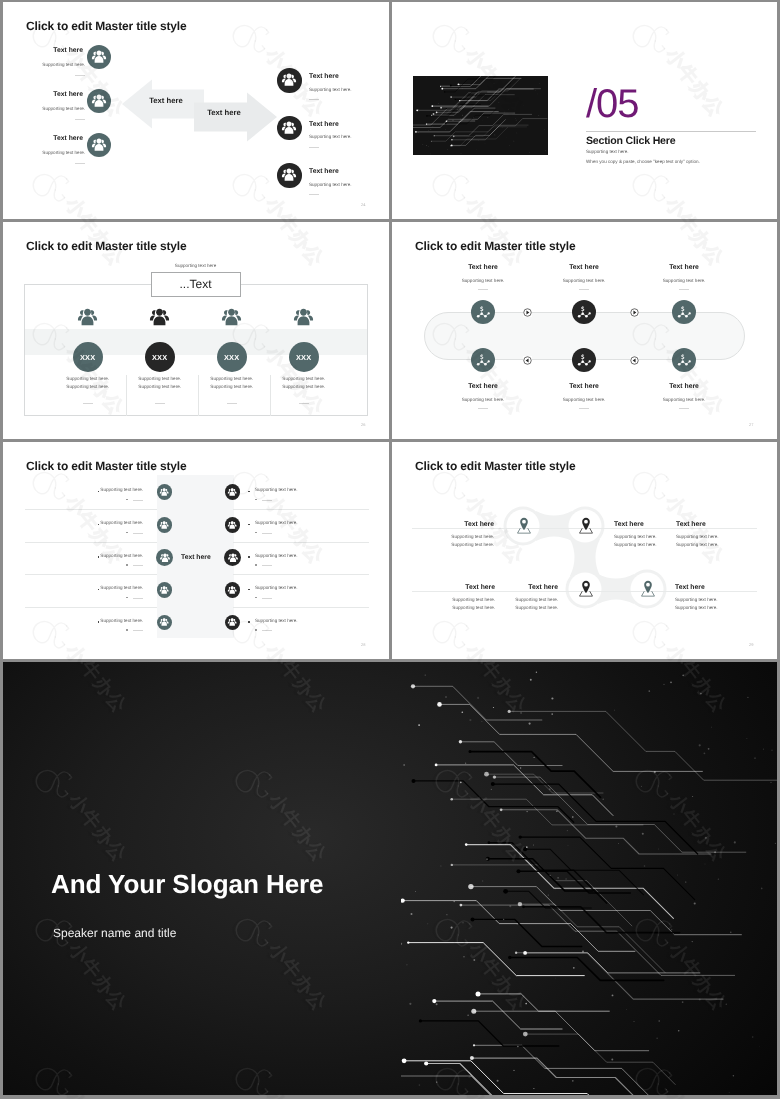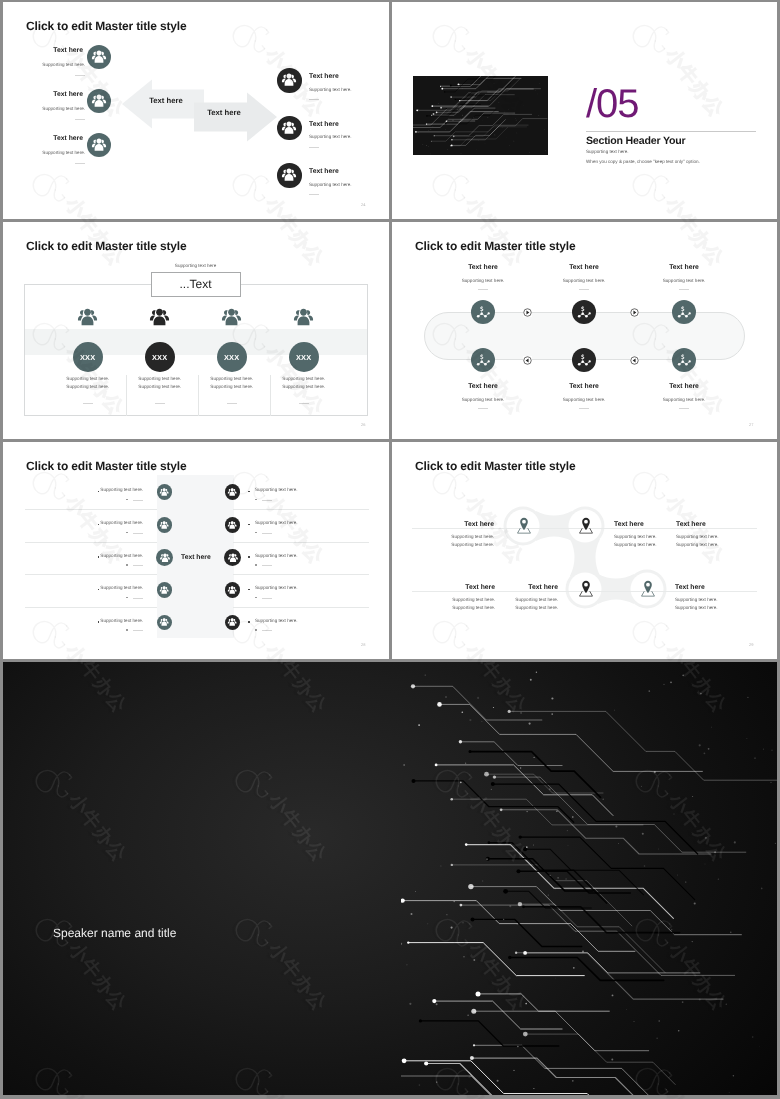--- a/index.html
+++ b/index.html
@@ -669,21 +669,21 @@
           <circle cx="100.9" cy="65.1" r="0.32" fill="#fff" opacity="0.30"></circle>
           <circle cx="63.8" cy="1.8" r="0.13" fill="#fff" opacity="0.25"></circle>
           <circle cx="40.0" cy="44.0" r="0.26" fill="#fff" opacity="0.57"></circle>
           <circle cx="122.0" cy="76.8" r="0.17" fill="#fff" opacity="0.22"></circle>
           <circle cx="51.1" cy="59.9" r="0.16" fill="#fff" opacity="0.35"></circle>
           <circle cx="25.9" cy="35.9" r="0.29" fill="#fff" opacity="0.20"></circle>
         </svg>
       </div>
     <div style="position:absolute;left:194px;top:82px;font-size:40px;font-weight:normal;color:#701a75;letter-spacing:-1px;line-height:40px;font-family:'Liberation Sans',sans-serif">/05</div>
     <div style="position:absolute;left:194px;top:128.5px;width:170px;height:0.8px;background:#c9c9c9"></div>
-    <div style="position:absolute;left:194px;top:133px;font-size:10.6px;font-weight:bold;color:#1a1a1a;letter-spacing:-0.2px">Section Header Your</div>
+    <div style="position:absolute;left:194px;top:133px;font-size:10.6px;font-weight:bold;color:#1a1a1a;letter-spacing:-0.2px">Section Click Here</div>
     <div class="st" style="position:absolute;left:194px;top:147px">Supporting text here.</div>
     <div class="st" style="position:absolute;left:194px;top:157px">When you copy &amp; paste, choose "keep text only" option.</div>
   </div>
   <div class="slide" id="sl3" style="left:3px;top:222px;width:386px;height:217px">
     <div class="s-title" style="left:23px;top:17px">Click to edit Master title style</div>
     <div style="position:absolute;left:21px;top:62px;width:344px;height:132px;border:0.8px solid #d8dadb;box-sizing:border-box"></div>
     <div style="position:absolute;left:22px;top:107px;width:342px;height:26px;background:#f2f4f4"></div>
     <div id="s3-cols">
         <div style="position:absolute;left:70.7px;top:81px;width:28px;height:28px;display:flex;align-items:center;justify-content:center">
           <svg width="27" height="27" viewBox="0 0 32 32">
@@ -1541,15 +1541,16 @@
           <circle cx="351.7" cy="375.0" r="0.82" fill="#fff" opacity="0.15"></circle>
           <circle cx="81.6" cy="219.1" r="0.73" fill="#fff" opacity="0.14"></circle>
           <circle cx="125.2" cy="341.5" r="0.87" fill="#fff" opacity="0.59"></circle>
           <circle cx="303.4" cy="91.3" r="0.90" fill="#fff" opacity="0.17"></circle>
           <circle cx="39.9" cy="204.0" r="0.68" fill="#fff" opacity="0.12"></circle>
           <circle cx="298.7" cy="83.3" r="1.10" fill="#fff" opacity="0.19"></circle>
           <circle cx="329.8" cy="270.3" r="0.70" fill="#fff" opacity="0.29"></circle>
           <circle cx="116.9" cy="384.5" r="0.65" fill="#fff" opacity="0.52"></circle>
         </svg>
       </div>
+    <div style="position:absolute;left:48px;top:869px;margin-top:-662px;font-size:26.1px;font-weight:bold;color:#fff;letter-spacing:-0.1px">And Your Slogan Here</div>
     <div style="position:absolute;left:50px;top:926px;margin-top:-662px;font-size:12px;color:#f0f0f0">Speaker name and title</div>
   </div>
 </div>
 
 </body></html>

